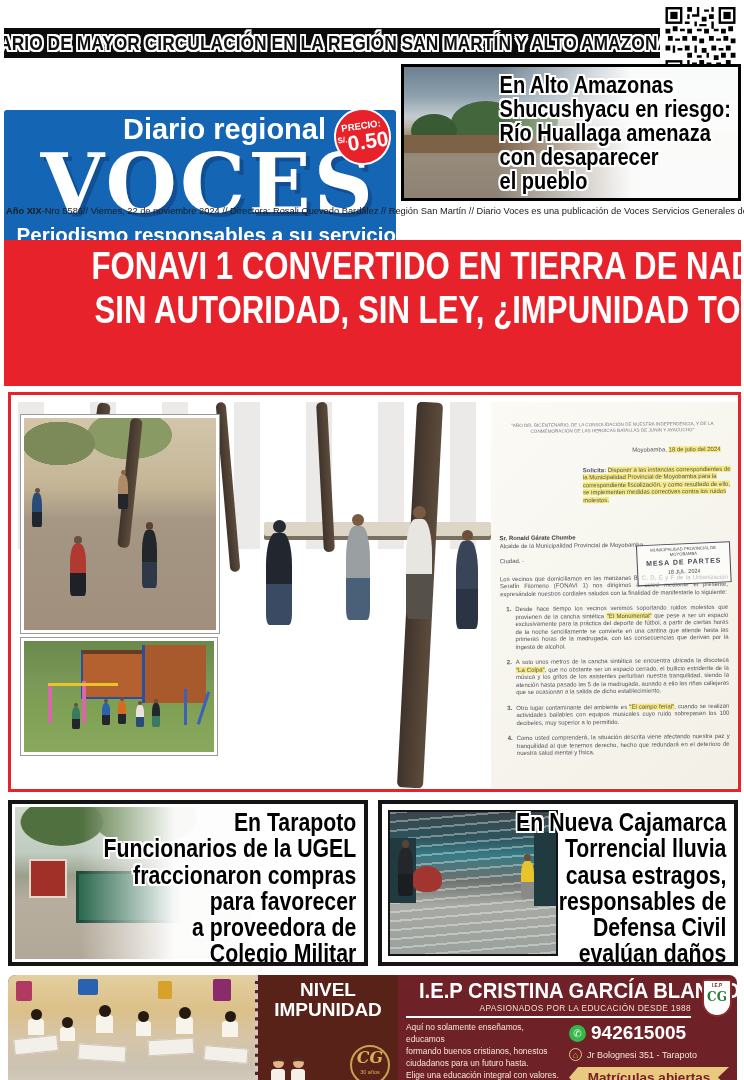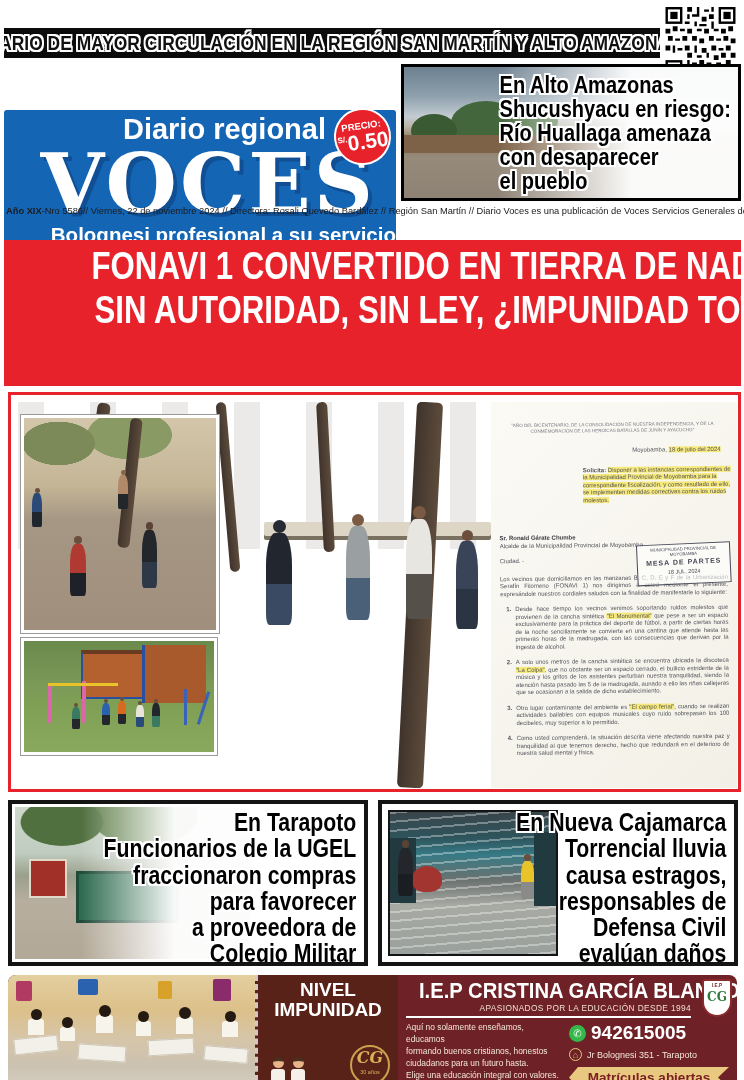--- a/index.html
+++ b/index.html
@@ -193,21 +193,21 @@
       <path fill="#000" d="M0 22h7v7H0z"></path>
         <rect x="1" y="23" width="5" height="5" fill="#fff"></rect>
         <rect x="2" y="24" width="3" height="3" fill="#000"></rect>
       <path fill="#000" d="M9 0h2v2H9zM13 0h1v3h-1zM16 1h2v1h-2zM19 0h1v2h-1zM9 3h1v2H9zM11 3h3v1h-3zM15 4h2v2h-2zM18 3h2v2h-2zM8 6h2v1H8zM12 6h1v2h-1zM14 7h3v1h-3zM19 6h1v3h-1zM0 9h2v2H0zM3 8h2v2H3zM6 9h2v1H6zM9 9h2v2H9zM13 9h2v1h-2zM16 9h2v2h-2zM20 9h2v1h-2zM23 9h2v2h-2zM26 8h2v2h-2zM1 12h2v2H1zM4 13h2v1H4zM7 12h2v2H7zM11 12h2v2h-2zM14 13h2v2h-2zM18 12h2v2h-2zM21 13h2v1h-2zM24 12h2v2h-2zM27 13h2v2h-2zM0 16h2v2H0zM3 16h1v3H3zM5 17h2v1H5zM8 16h2v2H8zM12 16h1v3h-1zM15 17h2v2h-2zM19 16h2v2h-2zM22 17h2v1h-2zM25 16h2v2h-2zM9 19h2v2H9zM13 20h2v1h-2zM17 19h1v2h-1zM20 20h2v2h-2zM23 19h2v2h-2zM27 19h2v2h-2zM9 22h1v3H9zM11 23h2v2h-2zM14 22h2v2h-2zM17 23h2v1h-2zM21 23h2v2h-2zM25 22h2v2h-2zM27 25h2v2h-2zM9 26h2v2H9zM13 26h1v3h-1zM15 27h3v1h-3zM19 26h2v2h-2zM23 27h2v2h-2z"></path>
     </svg>
   </div>
 
   <div class="abs masthead">
     <div class="mh-top">Diario regional</div>
     <div class="mh-logo">VOCES</div>
-    <div class="mh-bottom">Bolognesi profesional a su servicio</div>
+    <div class="mh-bottom">Periodismo responsables a su servicio</div>
     <div class="price-badge">
       <span class="price-label">PRECIO:</span>
       <span class="price-row">
         <span class="price-cur">S/.</span>
         <span class="price-val">0.50</span>
       </span>
     </div>
   </div>
 
   <div class="abs topstory">
@@ -431,21 +431,21 @@
           </div>
       </div>
       <div class="cg-circle">
         <span class="cg-letters">CG</span>
         <span class="cg-years">30 años</span>
       </div>
     </div>
 
     <div class="ad-right">
       <div class="ad-title">I.E.P CRISTINA GARCÍA BLANCO</div>
-      <div class="ad-sub">APASIONADOS POR LA EDUCACIÓN DESDE 1994</div>
+      <div class="ad-sub">APASIONADOS POR LA EDUCACIÓN DESDE 1988</div>
       <div class="ad-divider"></div>
       <div class="ad-cols">
         <div class="ad-body">
           <div>Aquí no solamente enseñamos, educamos</div>
           <div>formando buenos cristianos, honestos</div>
           <div>ciudadanos para un futuro hasta.</div>
           <div>Elige una educación integral con valores.</div>
 
         </div>
         <div class="ad-contact">

